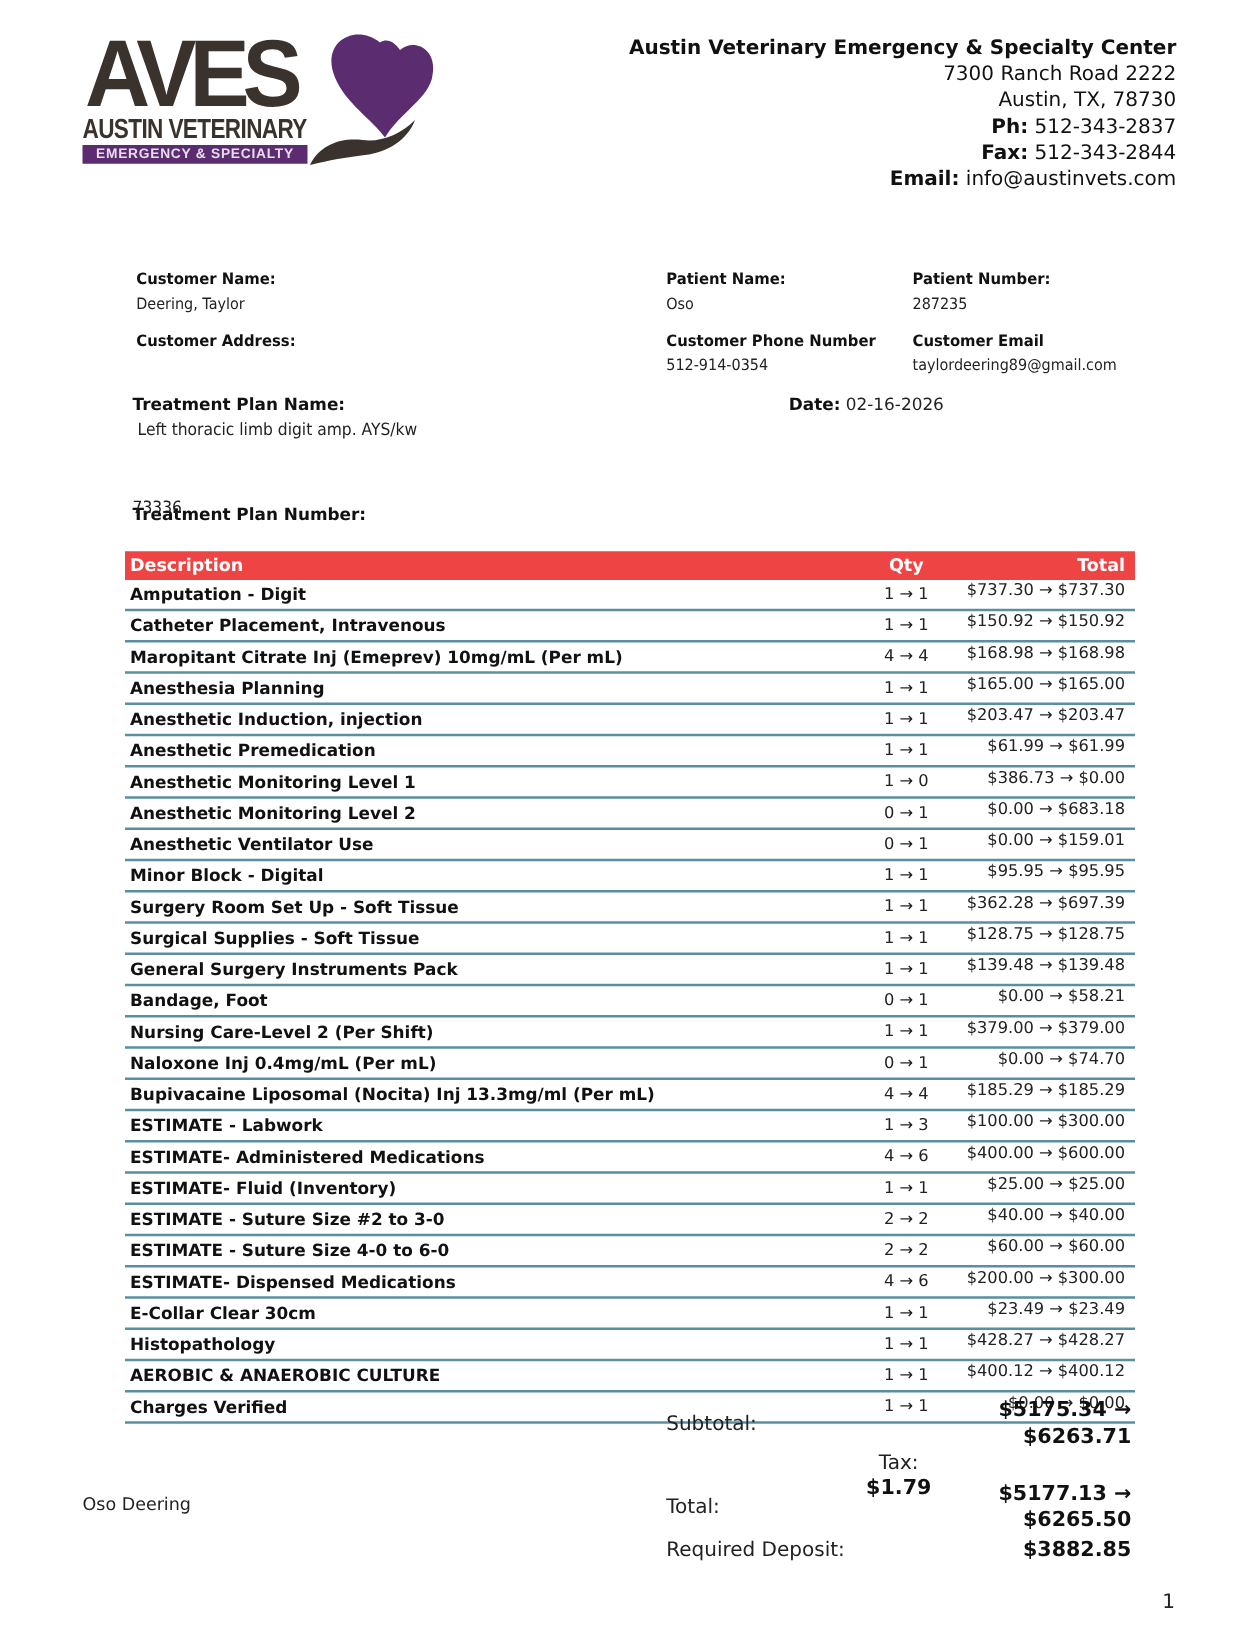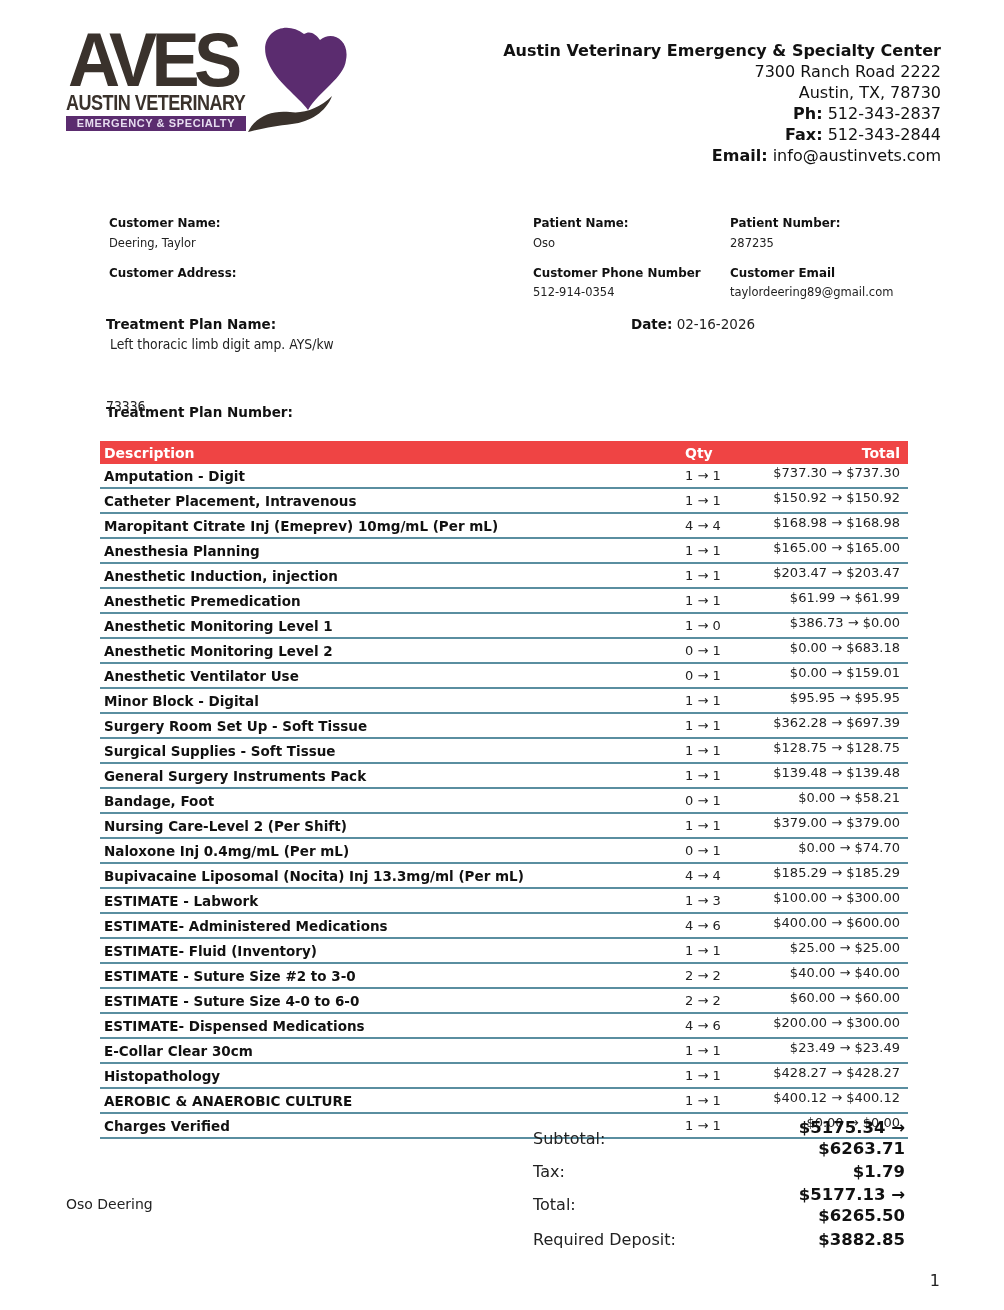--- a/index.html
+++ b/index.html
@@ -7,36 +7,36 @@
 
   
   .logo { position: absolute; left: 66px; top: 26px; width: 290px; height: 112px; }
   .logo .aves { position: absolute; left: 2px; top: -4px; font-family: "Liberation Sans", sans-serif; font-weight: bold; font-size: 76px; letter-spacing: -6px; color: #3a322c; line-height: 1; transform: scaleX(0.95); transform-origin: left; }
   .logo .austin { position: absolute; left: 0px; top: 64px; font-family: "Liberation Sans", sans-serif; font-weight: bold; font-size: 22px; color: #3a322c; letter-spacing: -0.6px; transform: scaleX(0.82); transform-origin: left; white-space: nowrap; }
   .logo .em-bar { position: absolute; left: 0px; top: 90px; width: 180px; height: 15px; background: #5b2c6f; color: #e6dcef; font-family: "Liberation Sans", sans-serif; font-weight: bold; font-size: 11px; line-height: 15px; text-align: center; letter-spacing: 0.6px; }
   .logo svg { position: absolute; left: 180px; top: 0; }
 
   
   .clinic { position: absolute; right: 63px; top: 27px; text-align: right; font-size: 16px; line-height: 21px; }
-  .clinic .name { font-weight: bold; font-size: 16px; margin-top: 13px; }
+  .clinic .name { font-weight: bold; font-size: 16px; }
   .clinic b { font-weight: bold; }
 
   
   .lbl { position: absolute; font-weight: bold; font-size: 12.5px; }
   .val { position: absolute; font-size: 12.5px; color: #222; font-family: "DejaVu Sans", sans-serif; transform: scaleX(0.92); transform-origin: left; white-space: nowrap; }
   .lbl { transform: scaleX(0.95); transform-origin: left; white-space: nowrap; }
   .lbl2 { position: absolute; font-weight: bold; font-size: 13.5px; white-space: nowrap; }
   .val2 { position: absolute; font-size: 13.5px; color: #222; white-space: nowrap; transform: scaleX(0.92); transform-origin: left; }
 
   
   .table { position: absolute; left: 100px; top: 441px; width: 808px; }
   .thead { height: 23px; background: #0f5b6c; color: #fff; font-weight: bold; font-size: 14px; display: flex; align-items: center; position: relative; }
   .row { height: 23px; border-bottom: 2px solid #5a8ea0; display: flex; align-items: center; position: relative; }
   .c-desc { position: absolute; left: 4px; white-space: nowrap; }
-  .c-qty { position: absolute; left: 585px; width: 80px; text-align: left; white-space: nowrap; }
+  .c-qty { position: absolute; left: 585px; width: 80px; text-align: center; white-space: nowrap; }
   .c-tot { position: absolute; right: 8px; text-align: right; white-space: nowrap; }
   .row .c-desc { font-weight: bold; font-size: 13.5px; }
   .row .c-qty { font-size: 13px; color: #222; }
   .row .c-tot { font-size: 13px; color: #222; top: 1px; }
   .thead .c-qty { left: 585px; }
 
   
   .totals { position: absolute; left: 533px; top: 1116px; width: 372px; }
   .trow { position: relative; display: flex; justify-content: space-between; align-items: center; }
   .trow .tl { font-size: 16px; color: #222; }
@@ -236,21 +236,21 @@
 </div>
 
 <div class="totals">
   <div class="trow" style="height:44px;">
     <span class="tl">Subtotal:</span>
     <span class="tv">
       <div>$5175.34 →</div>
       <div>$6263.71</div>
     </span>
   </div>
-  <div class="trow" style="height:22px;">
+  <div class="trow" style="height:22px;flex-direction:column;">
     <span class="tl">Tax:</span>
     <span class="tv">$1.79</span>
   </div>
   <div class="trow" style="height:45px;">
     <span class="tl">Total:</span>
     <span class="tv">
       <div>$5177.13 →</div>
       <div>$6265.50</div>
     </span>
   </div>

